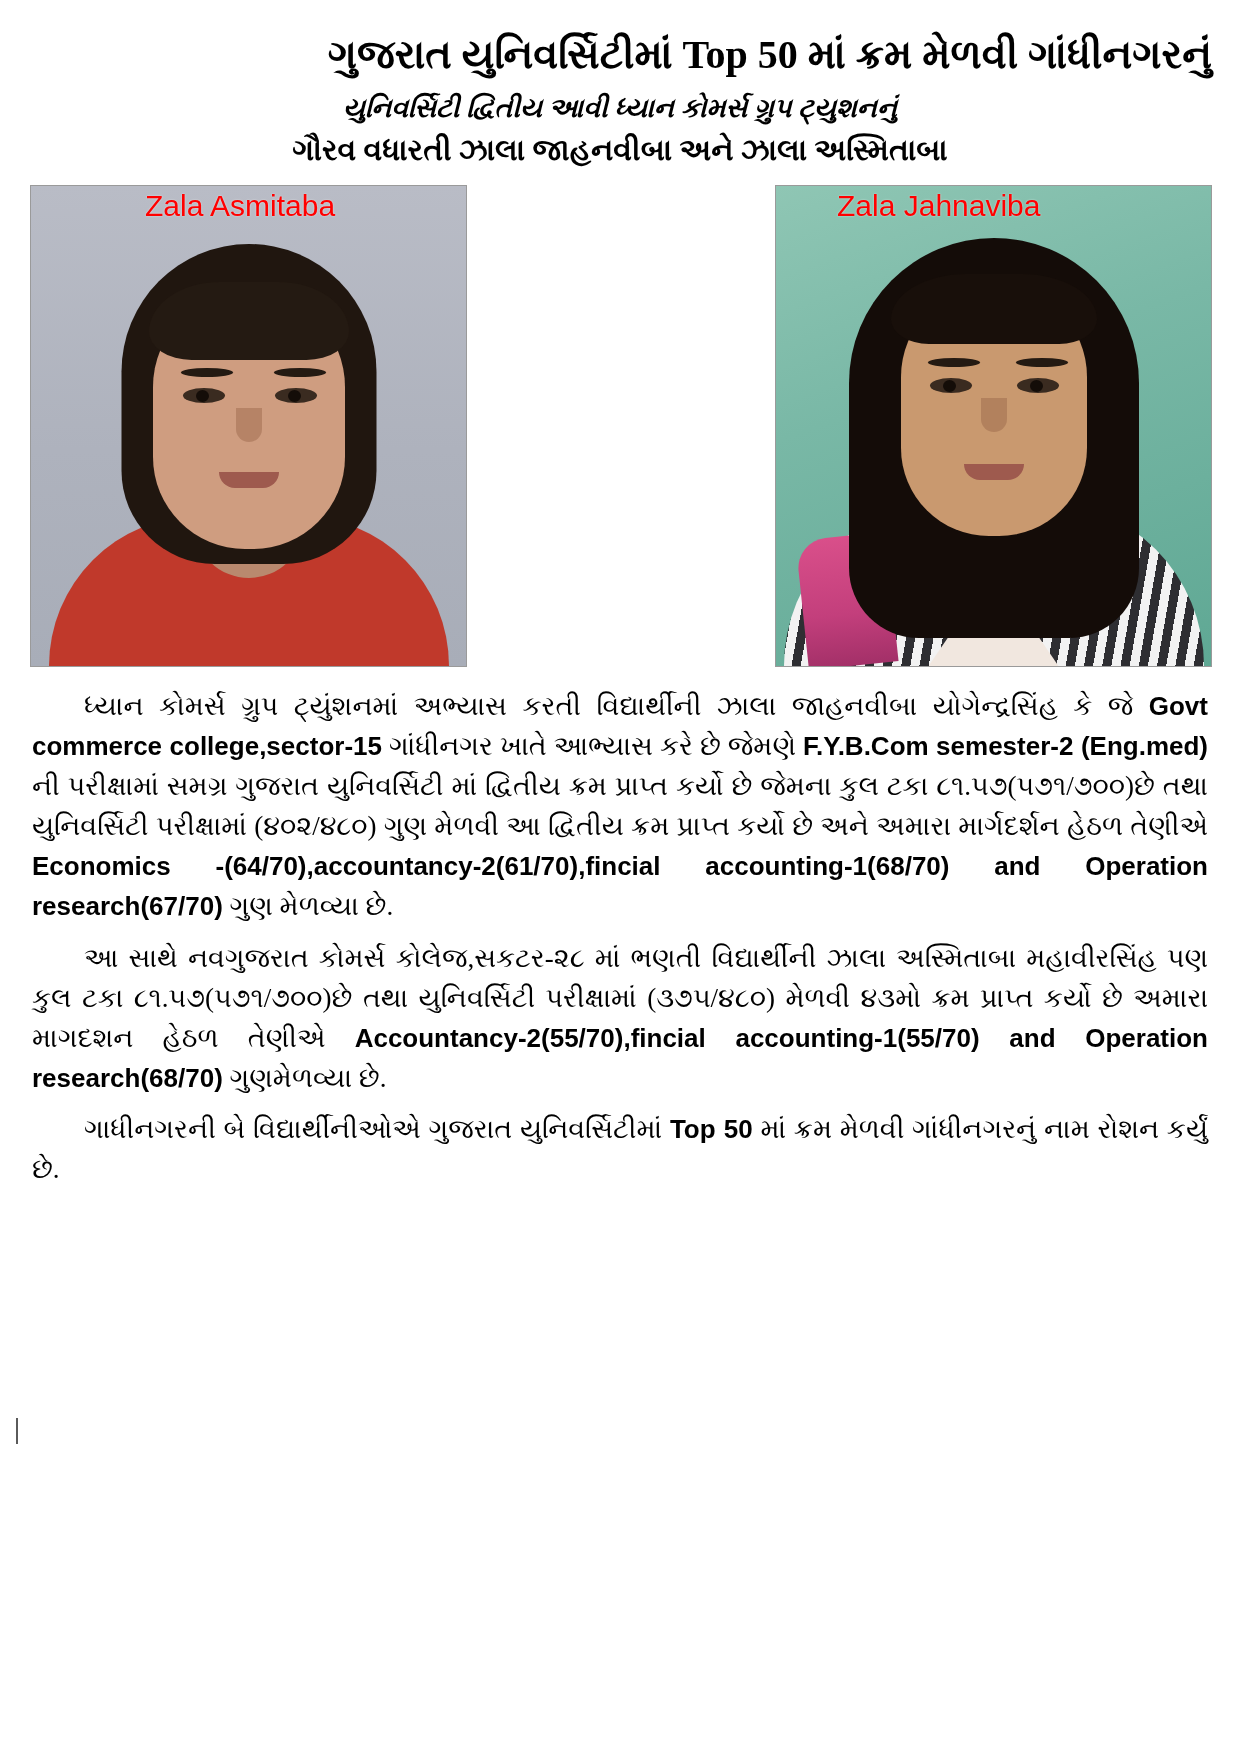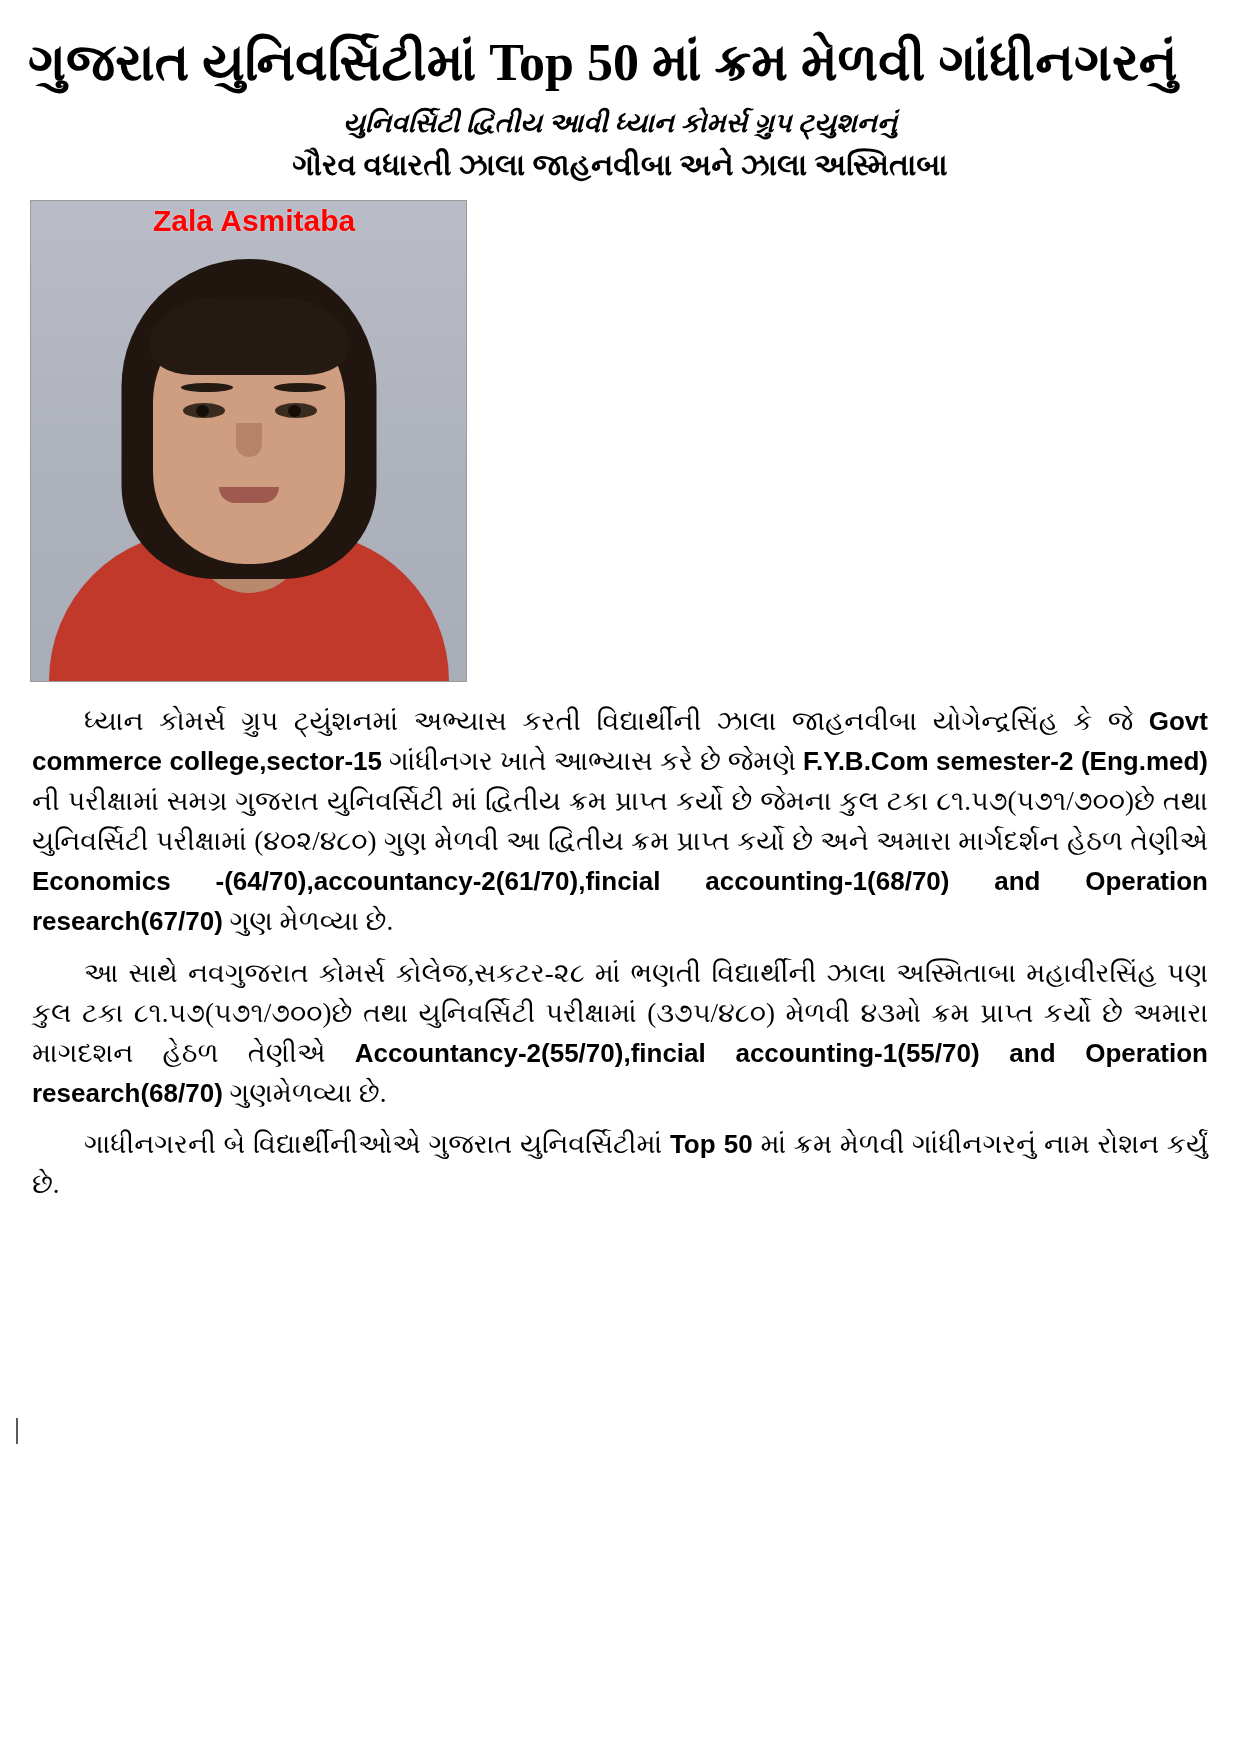--- a/index.html
+++ b/index.html
@@ -17,24 +17,24 @@
   .page {
     position: relative;
     width: 1240px;
     height: 1754px;
     box-sizing: border-box;
     padding: 30px 22px 10px 22px;
   }
 
   
   .headline {
-    text-align: left;
-    font-family: "Liberation Serif", serif;
-    font-weight: bold;
-    font-size: 52px;
+    text-align: right;
+    font-family: "Liberation Serif", serif;
+    font-weight: bold;
+    font-size: 40px;
     line-height: 1.25;
     letter-spacing: 0px;
     margin: 0 6px;
     color: #000;
   }
   .subhead1 {
     text-align: center;
     font-family: "Liberation Serif", serif;
     font-weight: bold;
     font-size: 27px;
@@ -59,26 +59,26 @@
     margin-top: 14px;
     padding: 0 8px;
   }
   .photo-block {
     position: relative;
     width: 435px;
   }
   .photo-caption {
     position: absolute;
     top: 4px;
-    left: 8px;
+    left: 0;
     right: 0;
     text-align: center;
     z-index: 5;
     font-family: "Liberation Sans", sans-serif;
-    font-weight: bold;
+    font-weight: normal;
     font-size: 30px;
     color: #ff0000;
     text-shadow: 0 0 2px rgba(255,255,255,0.6);
   }
   .photo-caption.left-cap { text-align: left; padding-left: 115px; }
   .photo-caption.right-cap { text-align: left; padding-left: 62px; }
 
   .photo-frame {
     position: relative;
     width: 435px;
@@ -253,20 +253,39 @@
         <div class="p1-fringe"></div>
         <div class="brow" style="left:150px; top:182px;"></div>
         <div class="brow" style="left:243px; top:182px;"></div>
         <div class="eye" style="left:152px; top:202px;"></div>
         <div class="eye" style="left:244px; top:202px;"></div>
         <div class="nose" style="top:222px;"></div>
         <div class="mouth" style="top:286px;"></div>
       </div>
     </div>
 
+    <div class="photo-block">
+      <div class="photo-caption right-cap">Zala Jahnaviba</div>
+      <div class="photo-frame">
+        <div class="p2-bg"></div>
+        <div class="p2-neck"></div>
+        <div class="p2-torso"></div>
+        <div class="p2-torso-v"></div>
+        <div class="p2-sash"></div>
+        <div class="p2-hair"></div>
+        <div class="p2-face"></div>
+        <div class="p2-fringe"></div>
+        <div class="brow" style="left:152px; top:172px;"></div>
+        <div class="brow" style="left:240px; top:172px;"></div>
+        <div class="eye" style="left:154px; top:192px;"></div>
+        <div class="eye" style="left:241px; top:192px;"></div>
+        <div class="nose" style="top:212px;"></div>
+        <div class="mouth" style="top:278px;"></div>
+      </div>
+    </div>
 
   </div>
 
   <div class="body-copy">
 
     <p><span>ધ્યાન કોમર્સ ગ્રુપ ટ્યુંશનમાં અભ્યાસ કરતી વિદ્યાર્થીની ઝાલા જાહનવીબા યોગેન્દ્રસિંહ   કે જે </span><span class="lat">Govt commerce college,sector-15</span><span> ગાંધીનગર ખાતે આભ્યાસ કરે છે જેમણે </span><span class="lat">F.Y.B.Com semester-2 (Eng.med)</span><span> ની પરીક્ષામાં સમગ્ર ગુજરાત  યુનિવર્સિટી માં દ્વિતીય ક્રમ પ્રાપ્ત કર્યો છે જેમના કુલ ટકા ૮૧.૫૭(૫૭૧/૭૦૦)છે તથા યુનિવર્સિટી પરીક્ષામાં (૪૦૨/૪૮૦) ગુણ મેળવી આ દ્વિતીય ક્રમ પ્રાપ્ત કર્યો છે અને અમારા માર્ગદર્શન  હેઠળ  તેણીએ </span><span class="lat">Economics -(64/70),accountancy-2(61/70),fincial accounting-1(68/70)  and Operation research(67/70)</span><span> ગુણ મેળવ્યા છે.</span></p>
 
     <p><span>આ સાથે નવગુજરાત કોમર્સ કોલેજ,સકટર-૨૮ માં ભણતી વિદ્યાર્થીની ઝાલા અસ્મિતાબા મહાવીરસિંહ પણ કુલ ટકા  ૮૧.૫૭(૫૭૧/૭૦૦)છે તથા યુનિવર્સિટી પરીક્ષામાં (૩૭૫/૪૮૦) મેળવી ૪૩મો ક્રમ પ્રાપ્ત કર્યો છે અમારા માગદશન હેઠળ તેણીએ </span><span class="lat">Accountancy-2(55/70),fincial accounting-1(55/70)  and Operation research(68/70)</span><span> ગુણમેળવ્યા છે.</span></p>
 
     <p class="last"><span>ગાધીનગરની બે વિદ્યાર્થીનીઓએ ગુજરાત યુનિવર્સિટીમાં </span><span class="lat">Top 50</span><span> માં ક્રમ મેળવી ગાંધીનગરનું નામ રોશન કર્યું છે.</span></p>

